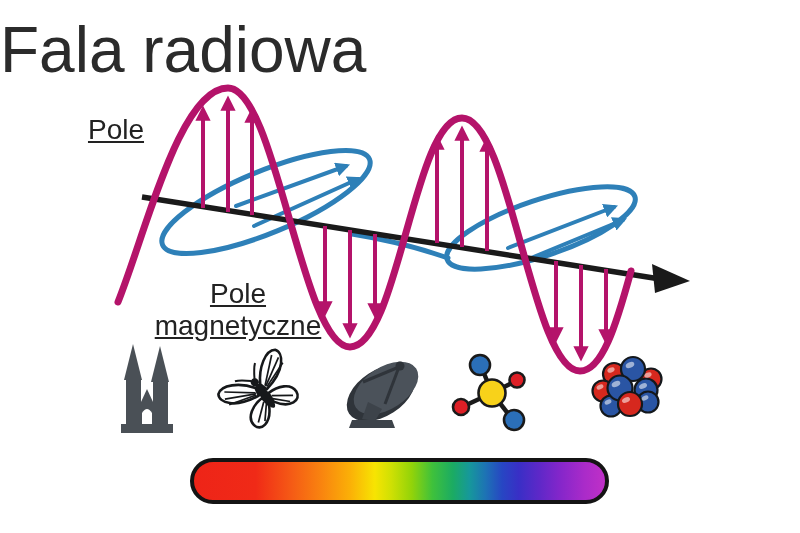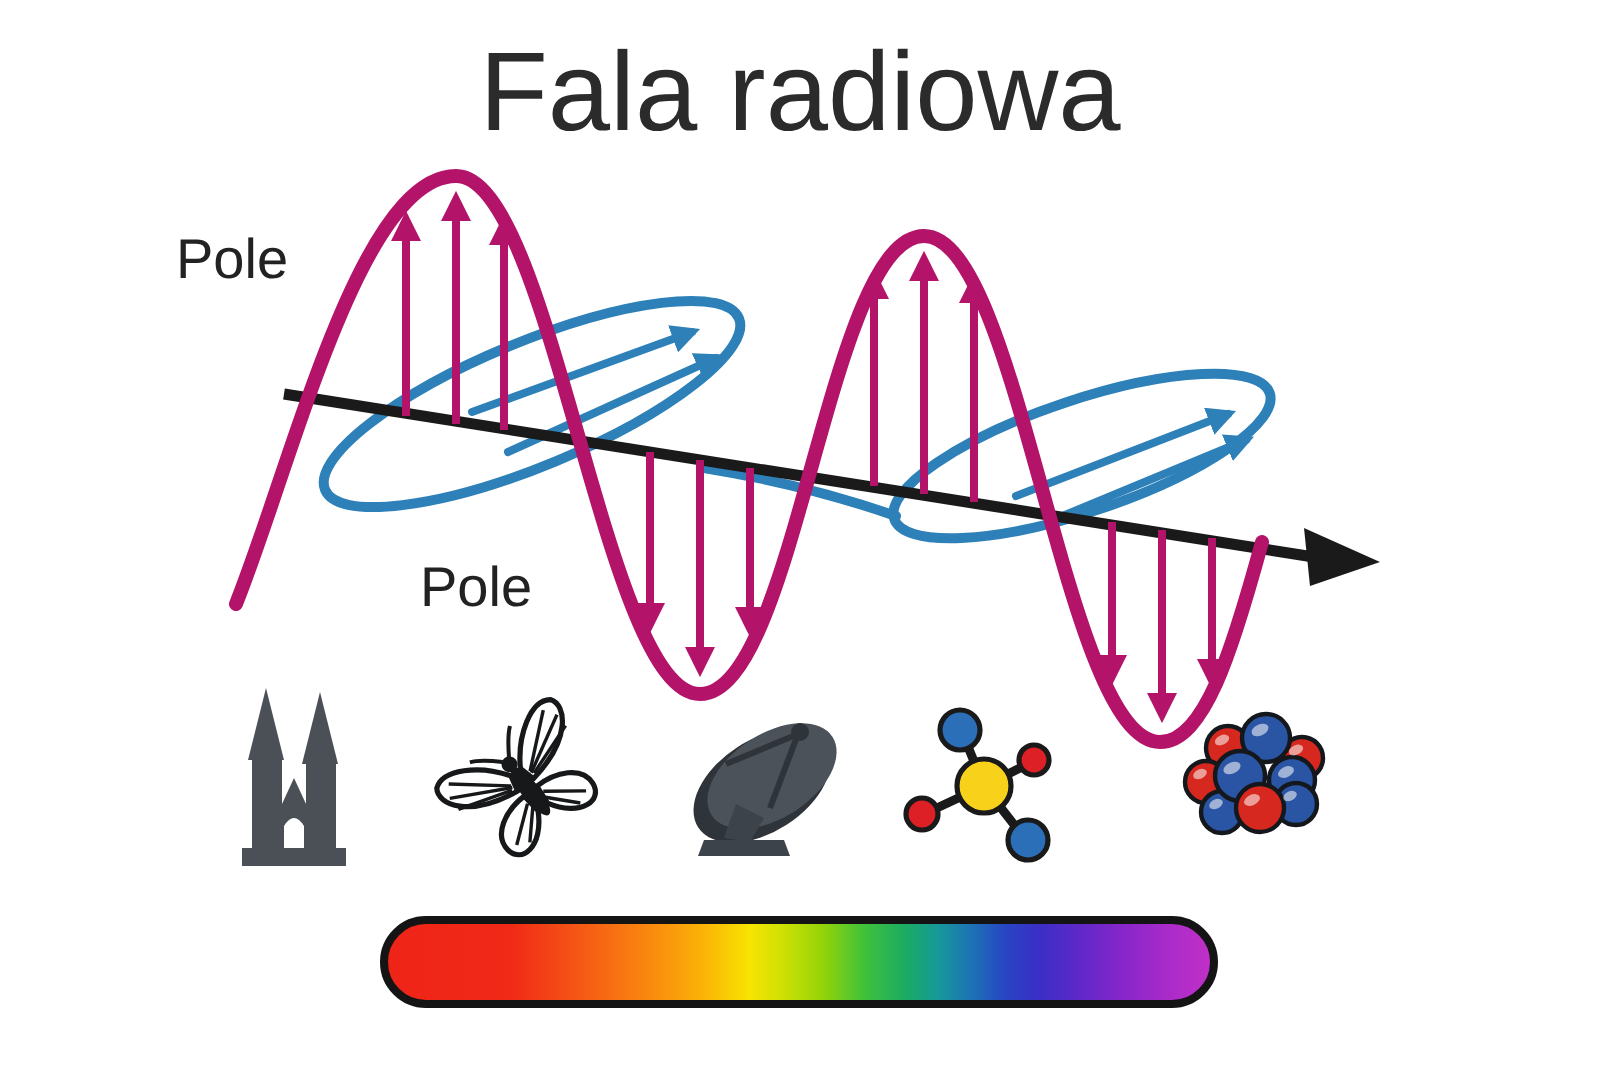--- a/index.html
+++ b/index.html
@@ -1,24 +1,24 @@
 <!DOCTYPE html>
 <html><head>
 <meta charset="utf-8">
 <style>
   html,body{margin:0;padding:0;background:#ffffff;}
   .stage{position:relative;width:800px;height:533px;background:#ffffff;overflow:hidden;
          font-family:"Liberation Sans","DejaVu Sans",sans-serif;}
-  .title{position:absolute;left:0;top:13px;width:800px;text-align:center;
-         font-size:56px;font-weight:500;color:#2b2b2b;letter-spacing:0;}
+  .title{position:absolute;left:0;top:13px;width:800px;text-align:left;
+         font-size:64px;font-weight:500;color:#2b2b2b;letter-spacing:0;}
   .field-label{position:absolute;text-align:center;font-size:28px;line-height:32px;
                color:#222222;font-weight:400;}
   .label-electric{left:26px;top:114px;width:180px;}
   .label-magnetic{left:147px;top:278px;width:182px;}
-  .field-label span{display:block;}
+  .field-label span{display:block;text-decoration:underline;}
   svg.diagram{position:absolute;left:0;top:0;}
   .spectrum{position:absolute;left:190px;top:458px;width:411px;height:38px;
             border:4px solid #141414;border-radius:23px;
             background:linear-gradient(90deg,#ee2418 0%,#f02a17 15%,#f55c15 24%,#f9840f 31%,
               #fbb007 38%,#f7e402 44%,#cfe004 48%,#92d309 53%,#3fc13b 58%,#1bab63 63%,
               #16989b 67%,#1d72b5 71%,#2746c3 75%,#392fc6 79%,#5e28c8 84%,#8426ca 89%,
               #aa2bc9 95%,#c030c7 100%);}
 </style>
 </head>
 <body>
@@ -26,20 +26,21 @@
 <div class="stage">
 
   <div class="title">Fala radiowa</div>
 
   <div class="field-label label-electric">
     <span>Pole</span>
   </div>
 
   <div class="field-label label-magnetic">
     <span>Pole</span>
+    <span>magnetyczne</span>
   </div>
 
   <svg class="diagram" width="800" height="533" viewBox="0 0 800 533">
     <defs>
       <marker id="mArrE" viewBox="0 0 10 10" refX="7" refY="5" markerWidth="3.8" markerHeight="3.8" orient="auto" markerUnits="strokeWidth">
         <path d="M0 0 L10 5 L0 10 Z" fill="#b4136a"></path>
       </marker>
       <marker id="mArrB" viewBox="0 0 10 10" refX="7" refY="5" markerWidth="3.6" markerHeight="3.6" orient="auto" markerUnits="strokeWidth">
         <path d="M0 0 L10 5 L0 10 Z" fill="#2e80b8"></path>
       </marker>

